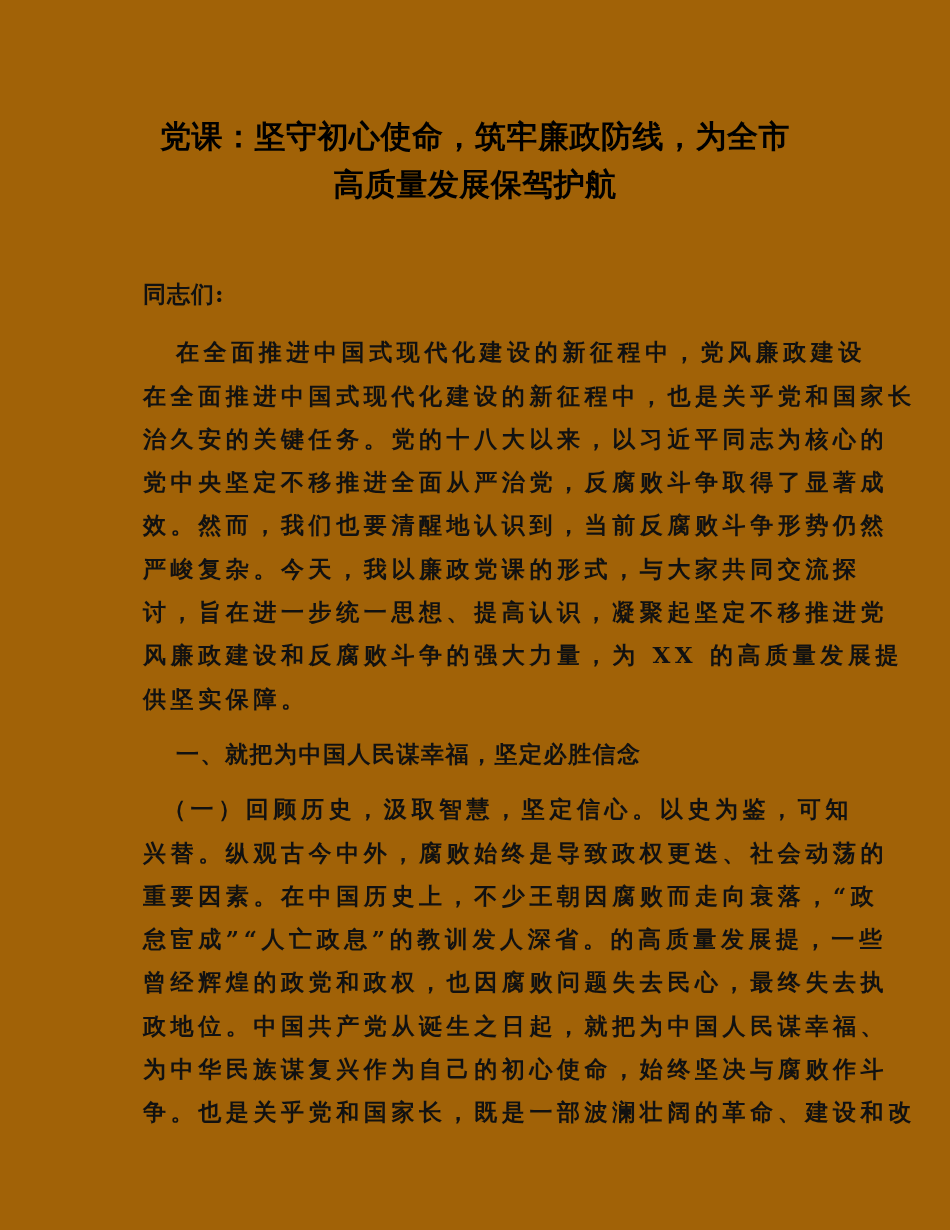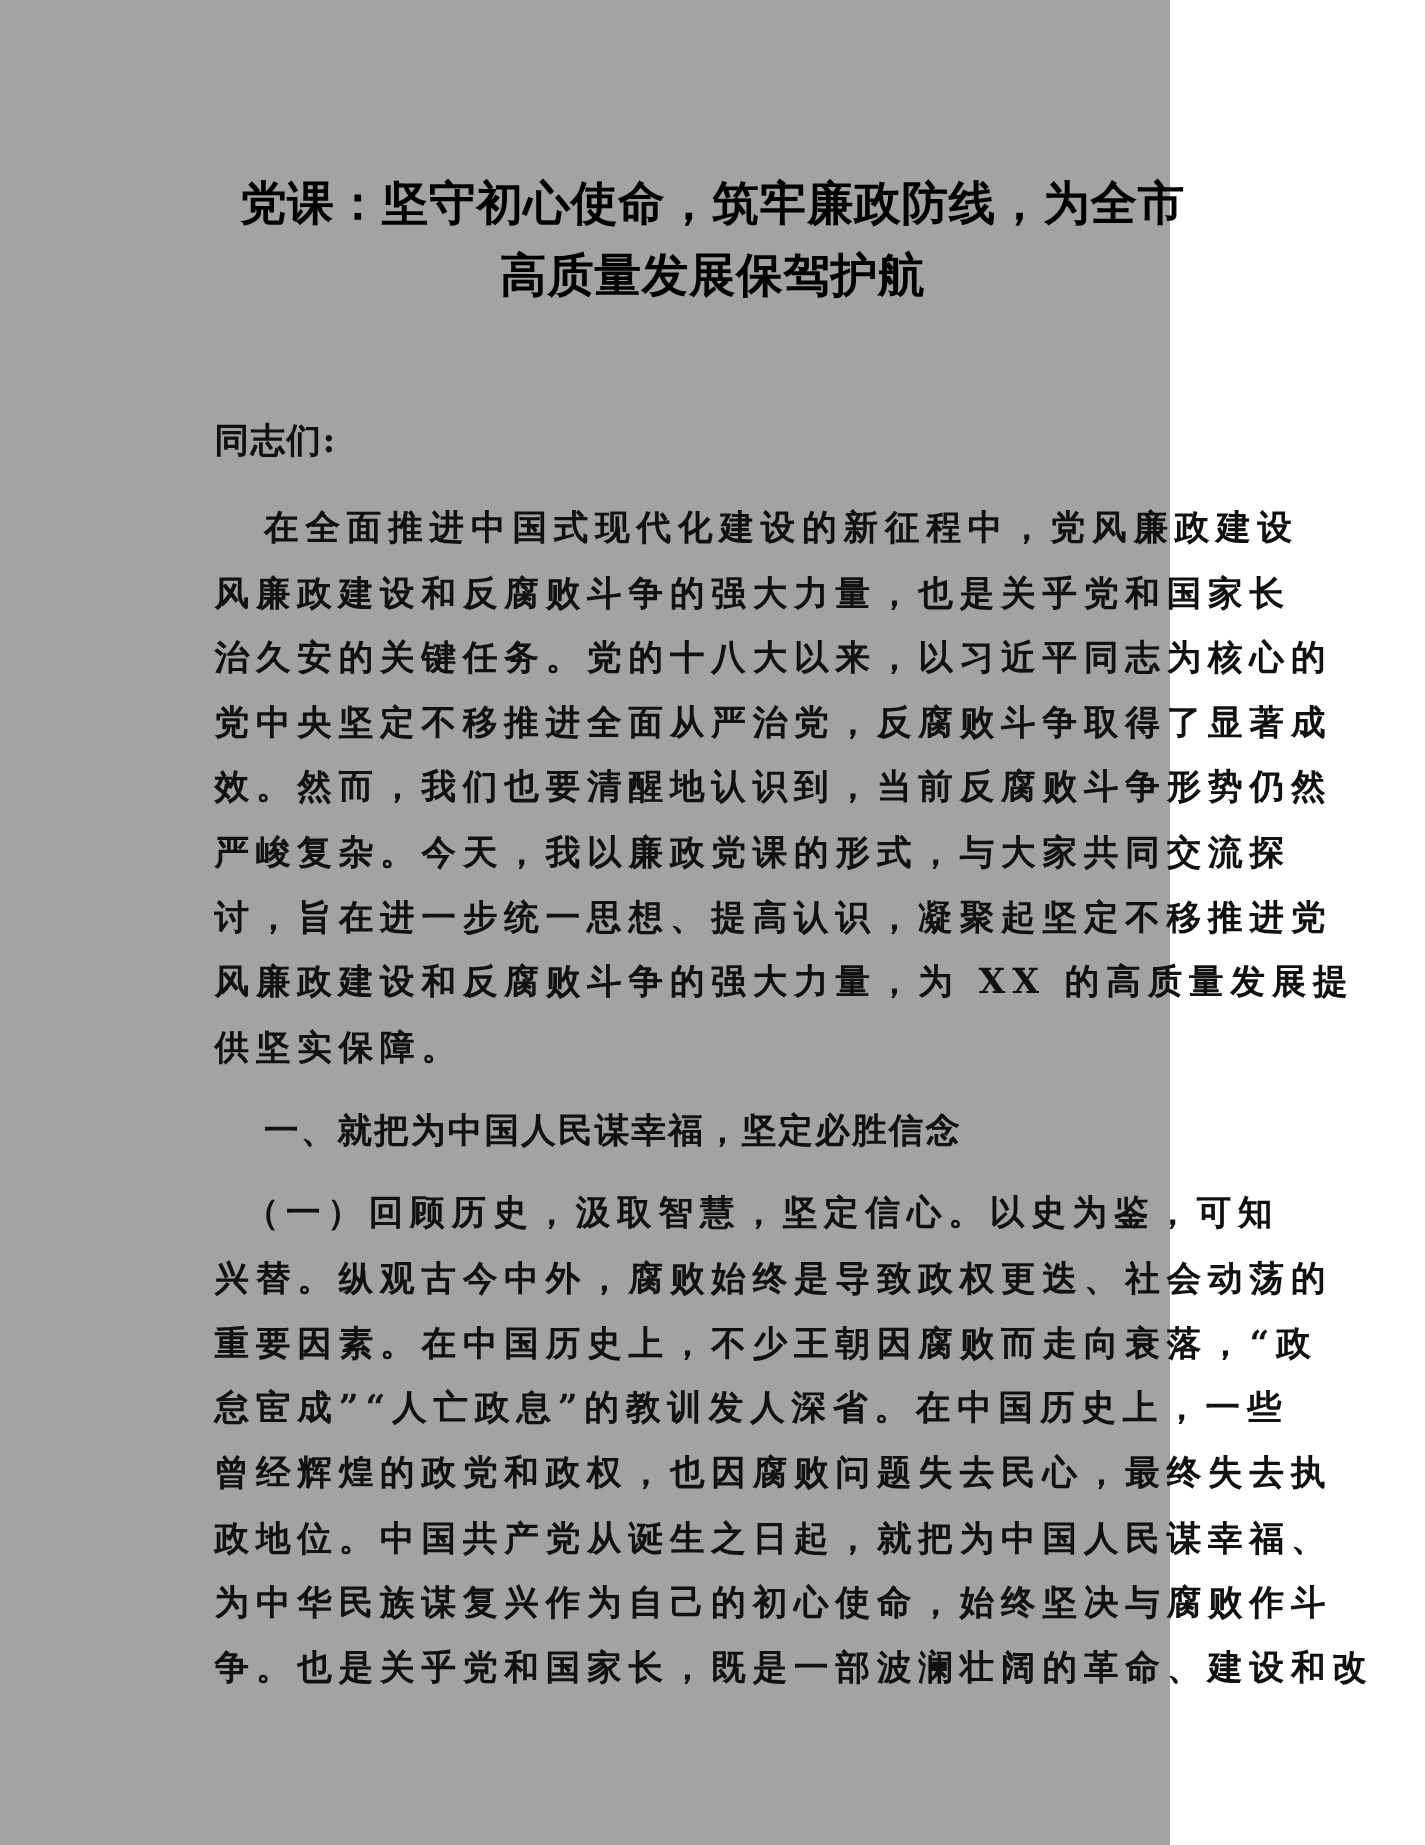--- a/index.html
+++ b/index.html
@@ -1,17 +1,17 @@
 <!DOCTYPE html>
 <html><head>
 <meta charset="utf-8">
 <style>
   html, body { margin: 0; padding: 0; background: #ffffff; }
   body { width: 950px; height: 1230px; position: relative; overflow: hidden; }
-  .page { position: absolute; left: 0; top: 0; width: 780px; height: 1230px; background: #a3a3a3; }
+  .page { position: absolute; left: 0; top: 0; width: 950px; height: 1230px; background: #a16207; }
   .title {
     position: absolute; left: 120px; top: 112px; width: 710px;
     text-align: center; color: #000;
     font-family: "DejaVu Sans", sans-serif; font-weight: bold;
     font-size: 31px; line-height: 48px; letter-spacing: 0.5px;
   }
   .body {
     position: absolute; left: 143px; top: 272px; width: 668px;
     font-family: "DejaVu Serif", serif; color: #111;
     font-size: 23px; line-height: 43.3px; letter-spacing: 4.6px;
@@ -29,36 +29,36 @@
   <div class="title">
     <span class="line">党课：坚守初心使命，筑牢廉政防线，为全市</span>
     <span class="line">高质量发展保驾护航</span>
   </div>
 
   <div class="body">
     <p class="greet">同志们:</p>
 
     <p style="margin-top:15px;">
       <span class="line" style="padding-left:33px;">在全面推进中国式现代化建设的新征程中，党风廉政建设</span>
-      <span class="line">风廉政建设和反腐败斗争的强大力量，也是关乎党和国家长</span>
+      <span class="line">在全面推进中国式现代化建设的新征程中，也是关乎党和国家长</span>
       <span class="line">治久安的关键任务。党的十八大以来，以习近平同志为核心的</span>
       <span class="line">党中央坚定不移推进全面从严治党，反腐败斗争取得了显著成</span>
       <span class="line">效。然而，我们也要清醒地认识到，当前反腐败斗争形势仍然</span>
       <span class="line">严峻复杂。今天，我以廉政党课的形式，与大家共同交流探</span>
       <span class="line">讨，旨在进一步统一思想、提高认识，凝聚起坚定不移推进党</span>
       <span class="line">风廉政建设和反腐败斗争的强大力量，为 XX 的高质量发展提</span>
       <span class="line">供坚实保障。</span>
     </p>
 
     <p class="heading" style="margin-top:12px;">一、就把为中国人民谋幸福，坚定必胜信念</p>
 
     <p style="margin-top:12px;">
       <span class="line" style="padding-left:20px;">（一）回顾历史，汲取智慧，坚定信心。以史为鉴，可知</span>
       <span class="line">兴替。纵观古今中外，腐败始终是导致政权更迭、社会动荡的</span>
       <span class="line">重要因素。在中国历史上，不少王朝因腐败而走向衰落，“政</span>
-      <span class="line">怠宦成”“人亡政息”的教训发人深省。在中国历史上，一些</span>
+      <span class="line">怠宦成”“人亡政息”的教训发人深省。的高质量发展提，一些</span>
       <span class="line">曾经辉煌的政党和政权，也因腐败问题失去民心，最终失去执</span>
       <span class="line">政地位。中国共产党从诞生之日起，就把为中国人民谋幸福、</span>
       <span class="line">为中华民族谋复兴作为自己的初心使命，始终坚决与腐败作斗</span>
       <span class="line">争。也是关乎党和国家长，既是一部波澜壮阔的革命、建设和改</span>
     </p>
   </div>
 </div>
 
 </body></html>

